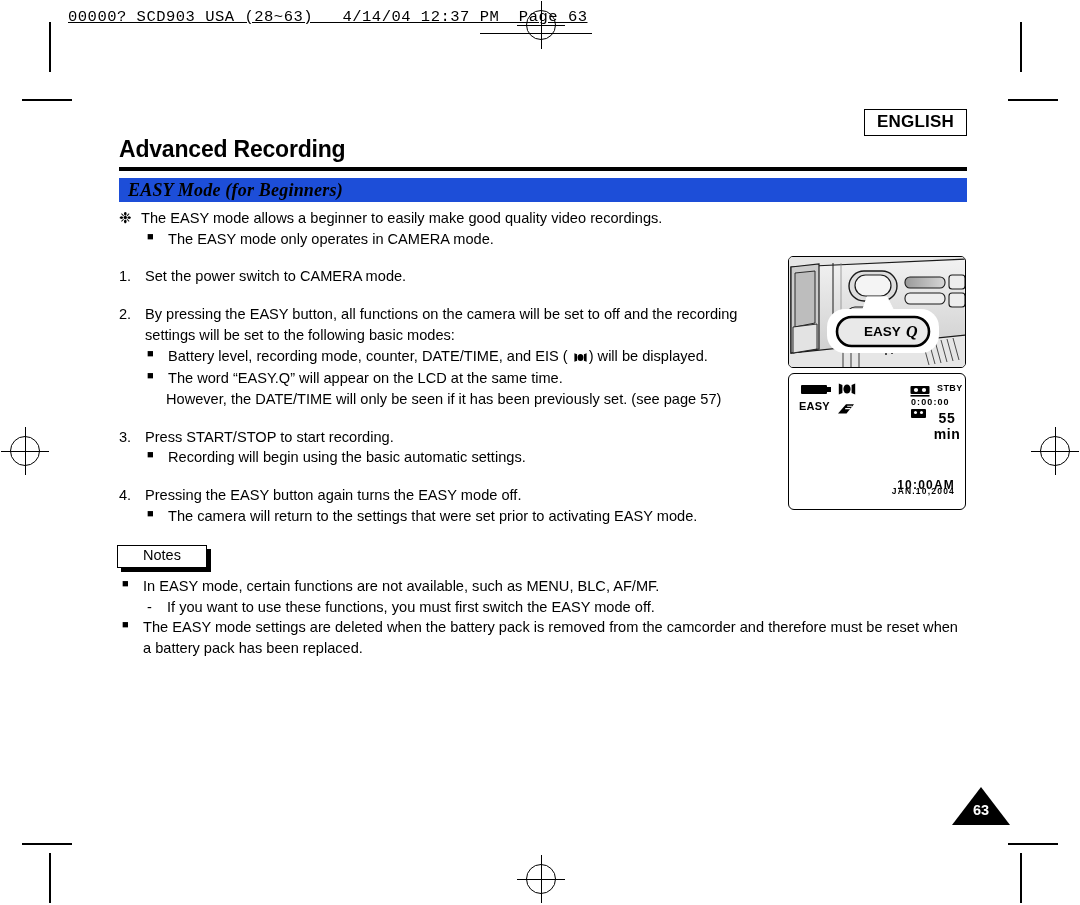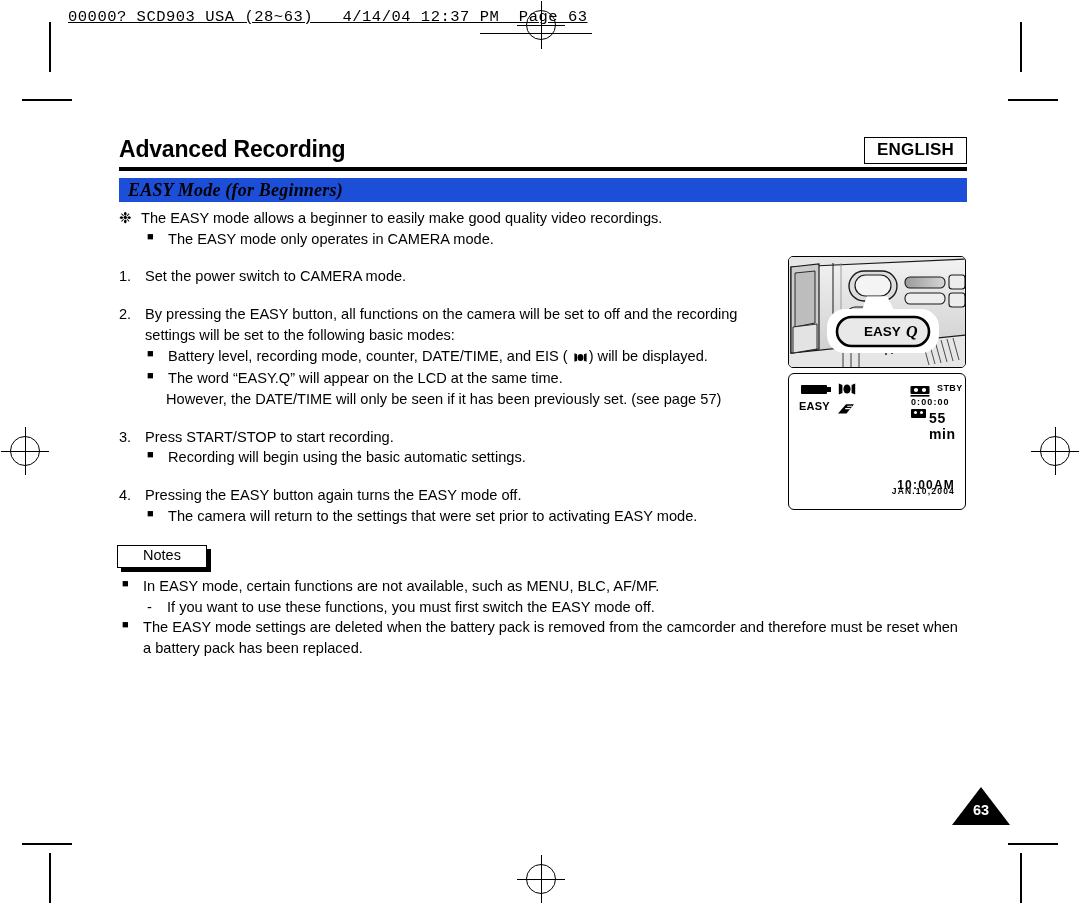--- a/index.html
+++ b/index.html
@@ -65,21 +65,20 @@
 
   .english-badge {
     position: absolute;
     right: 113px; top: 109px;
     border: 1.5px solid #000;
     padding: 2px 12px 3px 12px;
     font-size: 17px;
     font-weight: bold;
     letter-spacing: 0.2px;
     line-height: 1.15;
-    margin-top: 28px;
   }
 
   .chapter-title {
     position: absolute;
     left: 119px; top: 136px;
     font-size: 23px;
     font-weight: bold;
     letter-spacing: -0.2px;
   }
   .title-rule {
@@ -190,21 +189,21 @@
     border: 1.4px solid #000;
     border-radius: 6px;
     background: #fff;
     overflow: hidden;
   }
   .lcd-in {
     position: absolute; inset: 0;
     font-family: "Liberation Sans", sans-serif;
     color: #000;
   }
-  .lcd-row { position: absolute; }
+  .lcd-row { position: absolute; text-align: center; }
   .lcd-batt {
     left: 12px; top: 11px;
     width: 26px; height: 9px;
     background: #000;
     border-radius: 1px;
   }
   .lcd-batt::after {
     content: ""; position: absolute;
     right: -4px; top: 2px;
     width: 4px; height: 5px;

